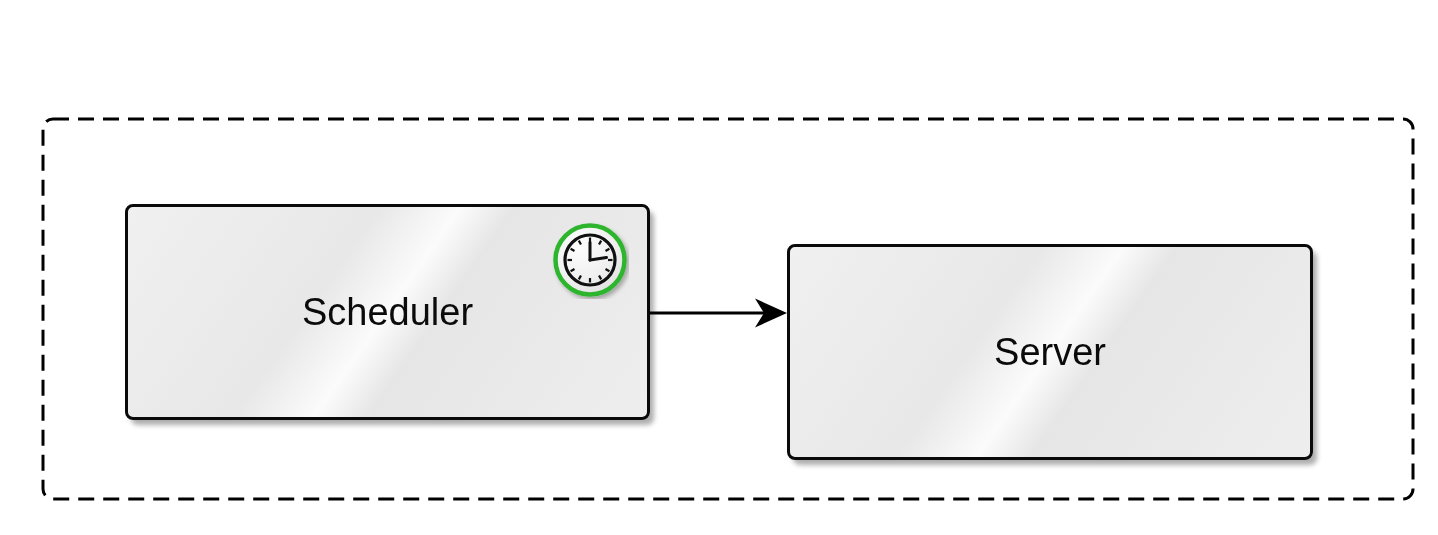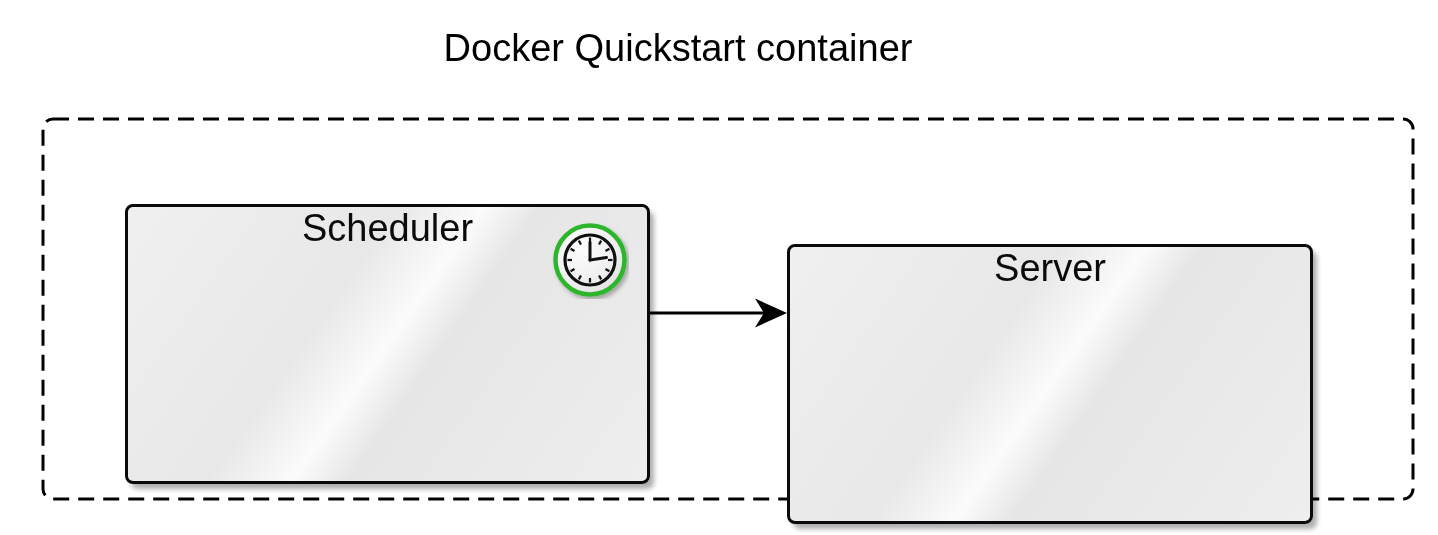--- a/index.html
+++ b/index.html
@@ -33,32 +33,33 @@
   .boundary-svg {
     position: absolute;
     left: 40px;
     top: 116px;
     width: 1376px;
     height: 386px;
   }
   .node {
     position: absolute;
     top: 204px;
-    height: 280px;
+    height: 216px;
     box-sizing: border-box;
     border: 3px solid #0a0a0a;
     border-radius: 8px;
     background: linear-gradient(125deg,
       #f0f0f0 0%,
       #e8e8e8 38%,
       #fbfbfb 50%,
       #e6e6e6 58%,
       #eeeeee 100%);
     box-shadow: 5px 6px 5px -1px rgba(0,0,0,0.32);
     display: flex;
+    align-items: center;
     justify-content: center;
   }
   .node-scheduler { left: 125px; width: 525px; }
   .node-server   { left: 787px; width: 526px; margin-top: 40px; }
   .node-label {
     font-size: 38px;
     color: #0b0b0b;
     white-space: nowrap;
   }
   .edge-svg {
@@ -74,21 +75,20 @@
     top: 221px;
     width: 78px;
     height: 78px;
   }
 </style>
 </head>
 <body>
 
 <div class="stage">
 
-  <div class="diagram-title">Docker Quickstart container</div>
 
   <svg class="boundary-svg" viewBox="0 0 1376 386" xmlns="http://www.w3.org/2000/svg">
     <rect x="3" y="3" width="1370" height="380" rx="10" ry="10" fill="none" stroke="#000000" stroke-width="3" stroke-dasharray="16 9"></rect>
   </svg>
 
   <div class="node node-scheduler">
     <span class="node-label">Scheduler</span>
   </div>
 
   <svg class="clock-svg" viewBox="0 0 78 78" xmlns="http://www.w3.org/2000/svg">

